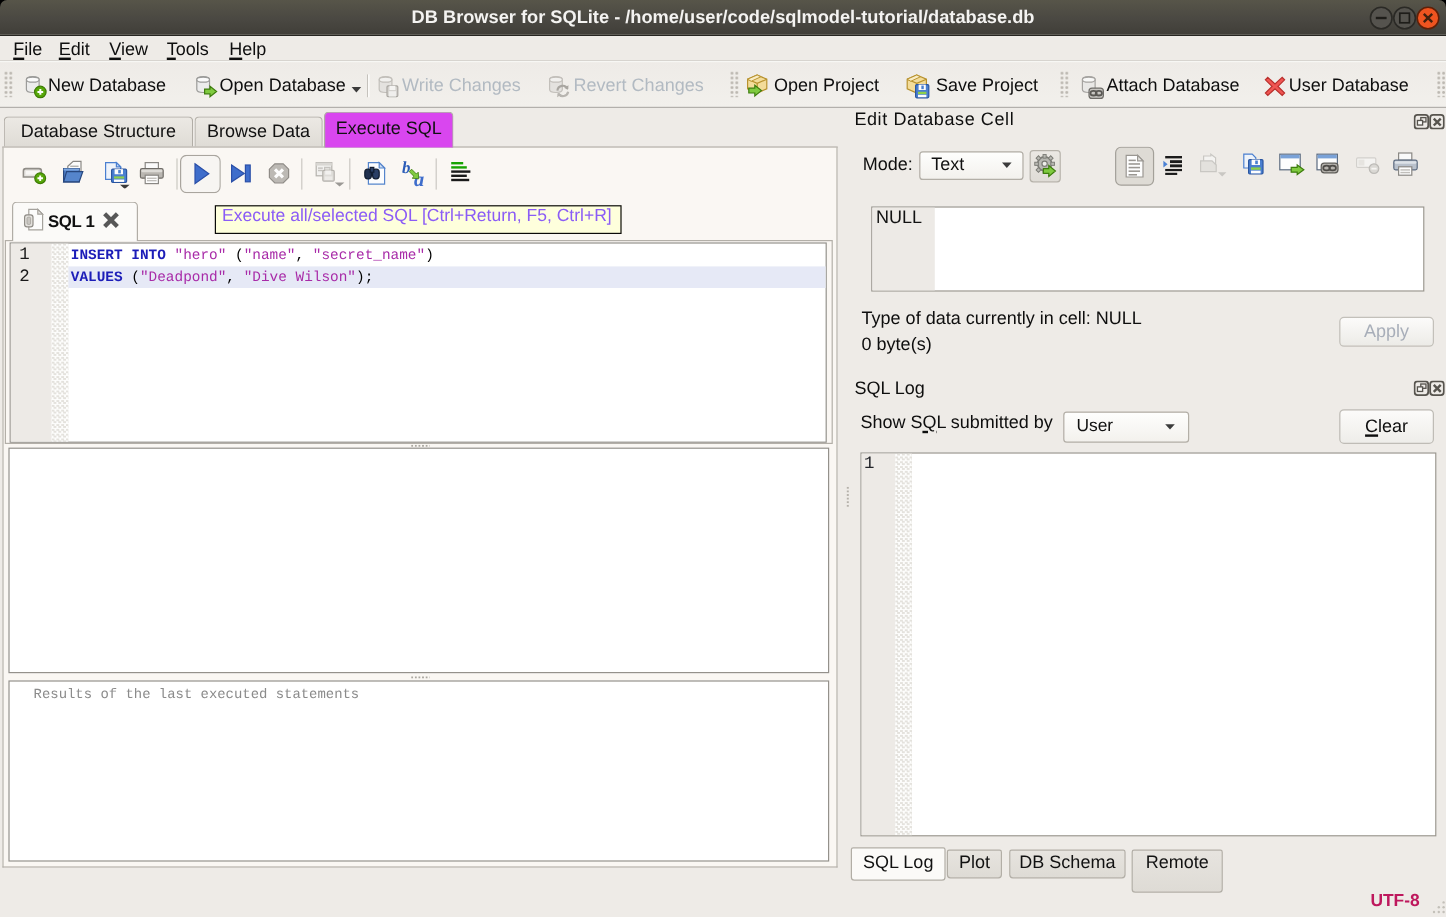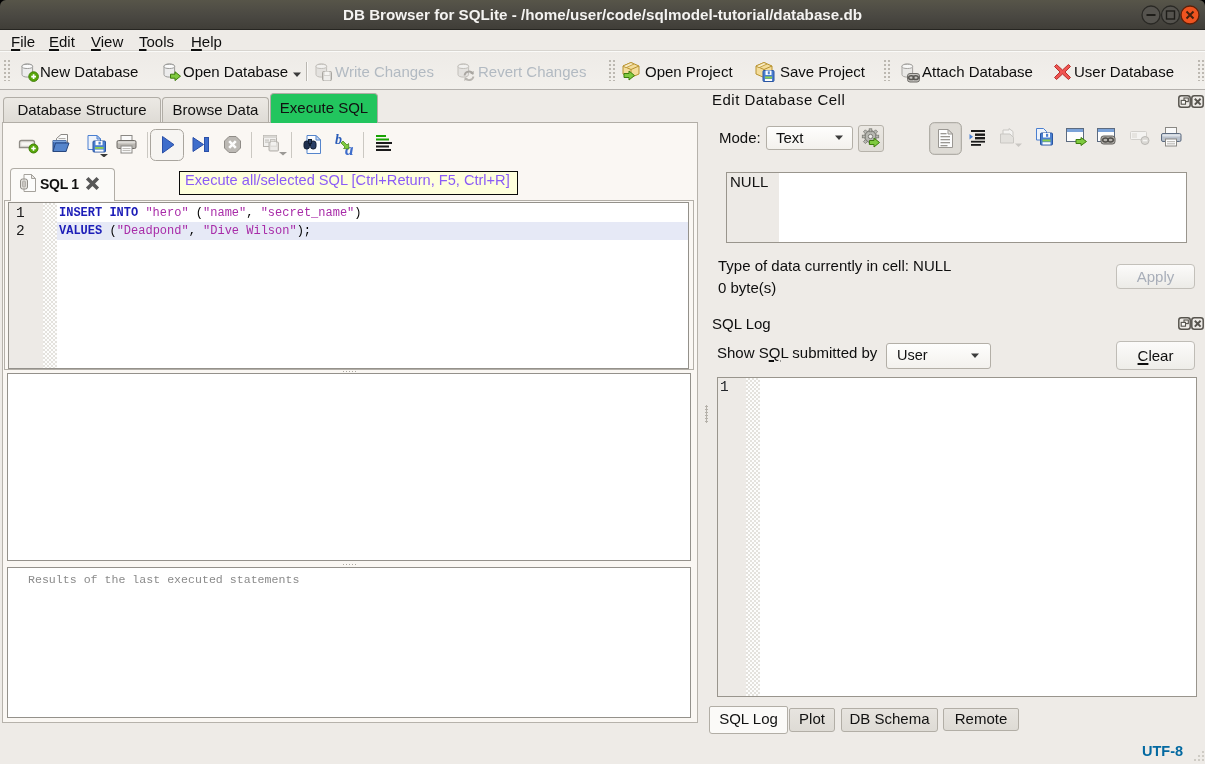--- a/index.html
+++ b/index.html
@@ -117,21 +117,21 @@
     </svg></span>
 <div class="abs t15" style="left:922px; top:63px;">Attach Database</div>
 <span id="ic-closedb" class="abs" style="left: 1053px; top: 63px; z-index: 4;"><svg width="19" height="18" viewBox="0 0 19 18">
       <path d="M3.5 1.5 L9.5 7 L15.5 1.5 L17.5 3.5 L12 9 L17.5 14.5 L15.5 16.5 L9.5 11 L3.5 16.5 L1.5 14.5 L7 9 L1.5 3.5 Z" fill="#f05552" stroke="#b92f2c" stroke-width="1"></path>
     </svg></span>
 <div class="abs t15" style="left:1074px; top:63px;">User Database</div>
 <div class="abs handle" style="left:1197px;"></div>
 
 <div class="maintab abs" style="left:3px; width:158px;">Database Structure</div>
 <div class="maintab abs" style="left:162px; width:107px;">Browse Data</div>
-<div class="maintab abs" style="left:270px; top:93px; width:108px; height:30px; background:#22c55e; z-index:3; padding-top:5px; border-bottom:none;">Execute SQL</div>
+<div class="maintab abs" style="left:270px; top:93px; width:108px; height:30px; background:#d946ef; z-index:3; padding-top:5px; border-bottom:none;">Execute SQL</div>
 
 <div class="abs" style="left:2px; top:122px; width:696px; height:601px; background:#faf7f3; border:1px solid #b6b2ab; border-top:1px solid #b1ada6;"></div>
 <div class="abs" style="left:4px; top:200px; width:690px; height:170px; border:1px solid #b3afa8;"></div>
 
 <div id="subtb" class="abs" style="left:10px; top:129px; width:600px; height:34px;">
     <svg class="abs" style="left:8px; top:6px;" width="22" height="20" viewBox="0 0 22 20">
       <path d="M1.5 12.5 L1.5 7.5 Q1.5 5.5 3.5 5.5 L14.5 5.5 Q16.5 5.5 16.5 7.5 L16.5 12.5 Z" fill="#e7e5e1" stroke="#908d87" stroke-width="1.3"></path>
       <rect x="3.5" y="7.5" width="11" height="3" fill="#f7f6f4"></rect>
       <circle cx="15.5" cy="13.5" r="4.5" fill="#57a709" stroke="#3e7d05"></circle>
       <path d="M15.5 11.2 L15.5 15.8 M13.2 13.5 L17.8 13.5" stroke="#fff" stroke-width="1.6"></path>
@@ -356,23 +356,23 @@
 
 <div class="abs" style="left:717px; top:377px; width:480px; height:320px; background:#fff; border:1px solid #99958d;"></div>
 <div class="gutter-num" style="left:718px; top:378px; width:28px; height:318px;"></div>
 <div class="checker" style="left:746px; top:378px; width:14px; height:318px;"></div>
 <div class="abs mono" style="left:720px; top:378.5px; font-size:14.5px; color:#23252a;">1</div>
 <div class="dots6" style="left:703px; top:405px;"></div>
 
 <div class="bottomtab" style="left:709px; top:706px; width:79px; height:28px; background:#fbfaf8; z-index:2; padding-top:3px;">SQL Log</div>
 <div class="bottomtab" style="left:789px; top:708px; width:46px; height:24px; padding-top:1px;">Plot</div>
 <div class="bottomtab" style="left:841px; top:708px; width:97px; height:24px; padding-top:1px;">DB Schema</div>
-<div class="bottomtab" style="left:943px; top:708px; width:76px; height:23px; padding-top:1px;">Remote</div>
-
-<div class="abs" style="left:1142px; top:742.5px; font-size:14.5px; font-weight:bold; color:#0369a1;">UTF-8</div>
+<div class="bottomtab" style="left:943px; top:708px; width:76px; height:36px; padding-top:1px;">Remote</div>
+
+<div class="abs" style="left:1142px; top:742.5px; font-size:14.5px; font-weight:bold; color:#be185d;">UTF-8</div>
 <svg class="abs" style="left:1193px; top:750px;" width="12" height="13" viewBox="0 0 12 13">
  <g fill="#c3c0b9">
       <circle cx="10" cy="2" r="1"></circle>
       <circle cx="6" cy="6" r="1"></circle>
       <circle cx="10" cy="6" r="1"></circle>
       <circle cx="2" cy="10" r="1"></circle>
       <circle cx="6" cy="10" r="1"></circle>
       <circle cx="10" cy="10" r="1"></circle>
     </g>
 </svg>

